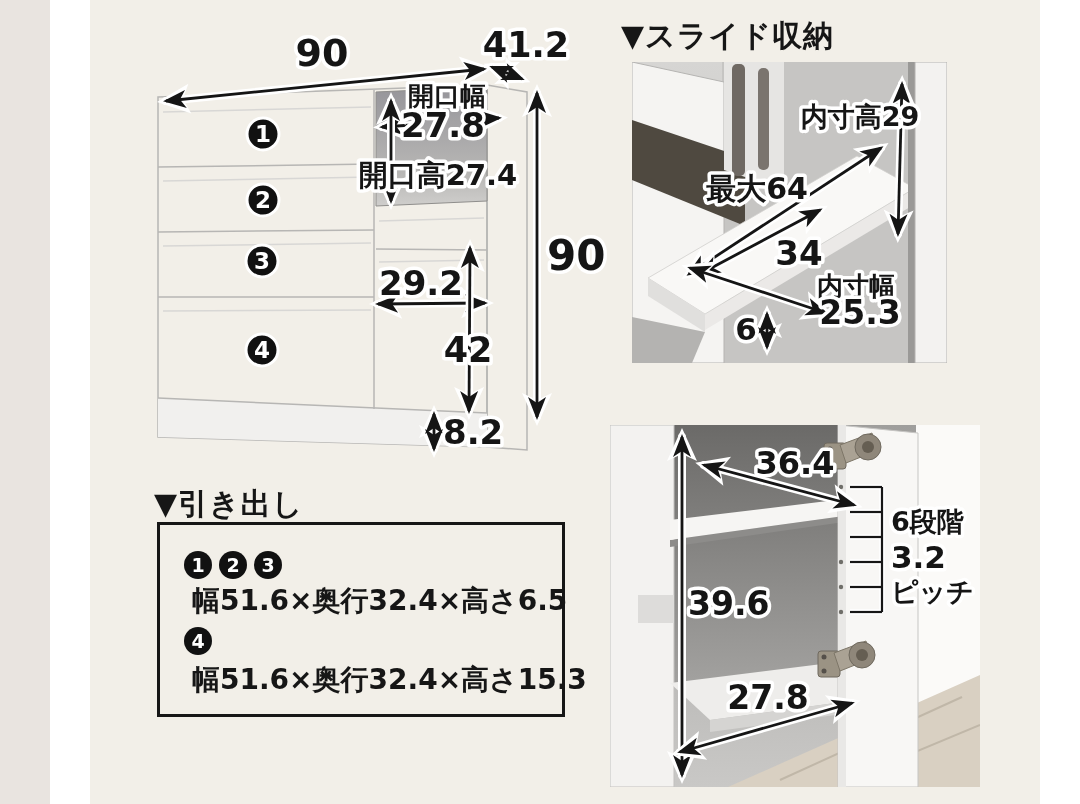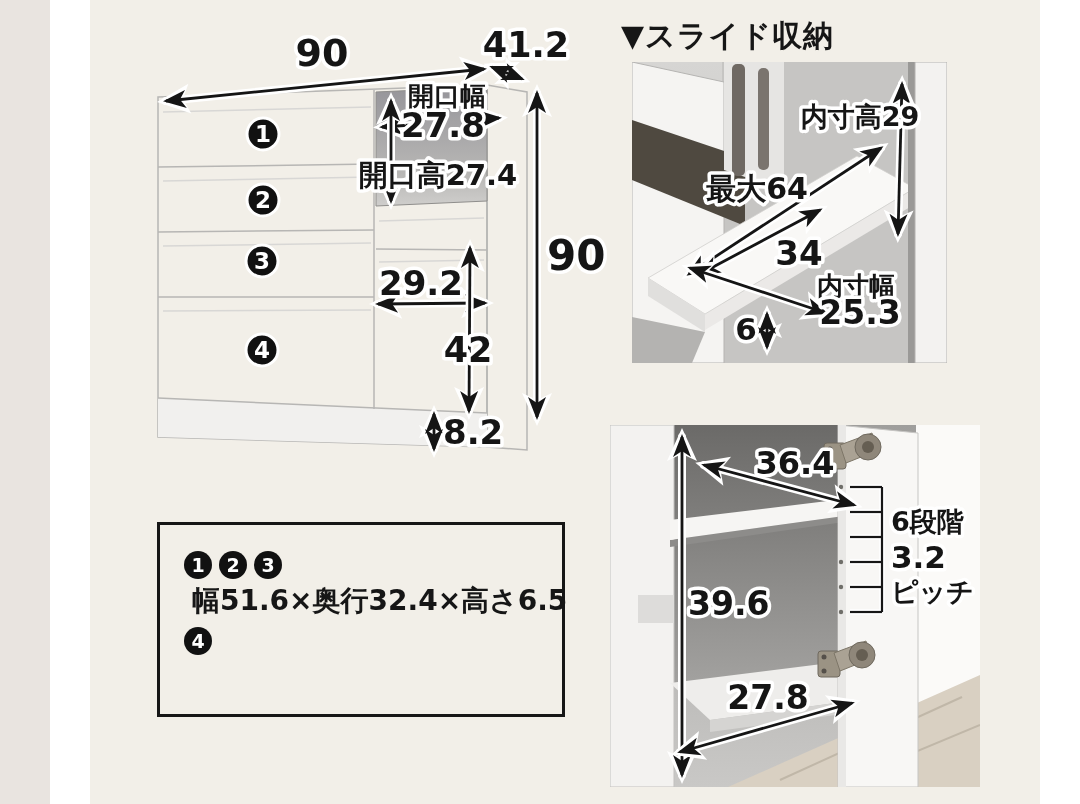--- a/index.html
+++ b/index.html
@@ -147,32 +147,34 @@
       <text class="halo" x="547" y="270" font-size="42" text-anchor="start">90</text>
       <text class="halo" x="447" y="105" font-size="26" text-anchor="middle">開口幅</text>
       <text class="halo" x="443" y="137" font-size="34" text-anchor="middle">27.8</text>
       <text class="halo" x="438" y="185" font-size="29" text-anchor="middle">開口高27.4</text>
       <text class="halo" x="421" y="295" font-size="34" text-anchor="middle">29.2</text>
       <text class="halo" x="468" y="362" font-size="35" text-anchor="middle">42</text>
       <text class="halo" x="443" y="444" font-size="34" text-anchor="start">8.2</text>
     </g>
   </svg>
 
+  <div class="sec-title" style="left:154px;top:484px;">▼引き出し</div>
   <div class="sec-title" style="left:574px;top:16px;margin-left:47px;">▼スライド収納</div>
 
   <div class="infobox">
     <div class="ib-row" style="top:26px;">
       <span class="badge">1</span>
       <span class="badge">2</span>
       <span class="badge">3</span>
     </div>
     <div class="ib-dims" style="top:57px;">幅51.6×奥行32.4×高さ6.5</div>
     <div class="ib-row" style="top:102px;">
       <span class="badge">4</span>
     </div>
+    <div class="ib-dims" style="top:136px;">幅51.6×奥行32.4×高さ15.3</div>
   </div>
 
   <div class="photo" style="left:610px;top:62px;width:315px;height:301px;margin-left:22px;">
     <svg width="315" height="301" viewBox="0 0 315 301">
       <rect x="0" y="0" width="315" height="301" fill="url(#gP1)"></rect>
       <rect x="90" y="0" width="193" height="301" fill="#c6c5c3"></rect>
       <polygon points="0,0 92,20 92,301 0,301" fill="#f5f4f2" stroke="#b5b4b2" stroke-width="1"></polygon>
       <polygon points="0,58 113,96 113,164 0,118" fill="#4f4940"></polygon>
       <polygon points="92,0 152,0 152,128 92,108" fill="#e6e5e3"></polygon>
       <rect x="100" y="2" width="13" height="112" rx="5" fill="#6f6963"></rect>

